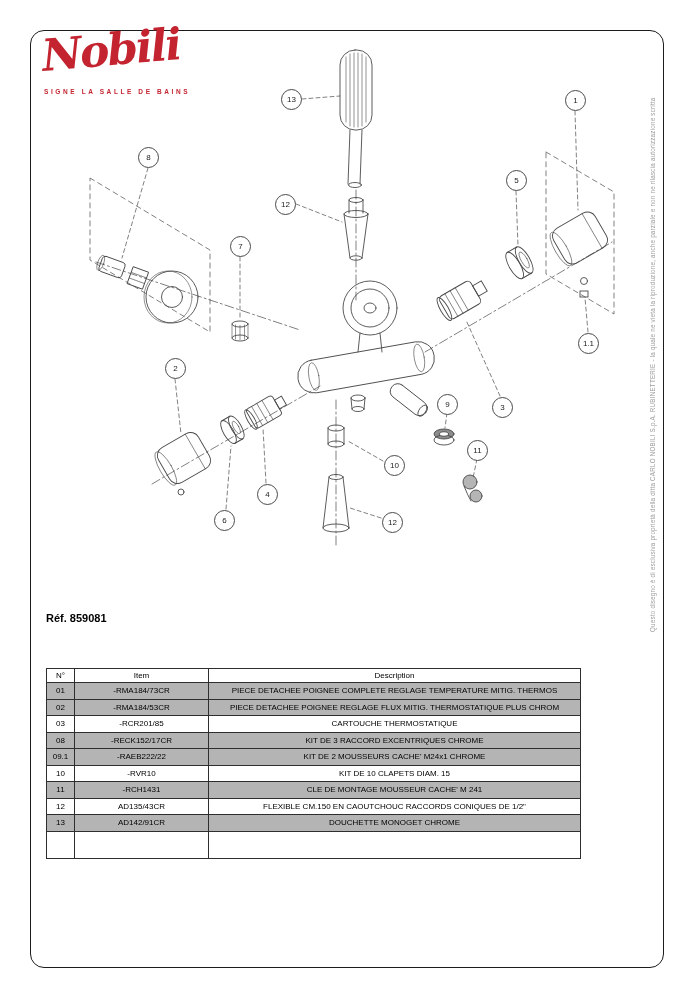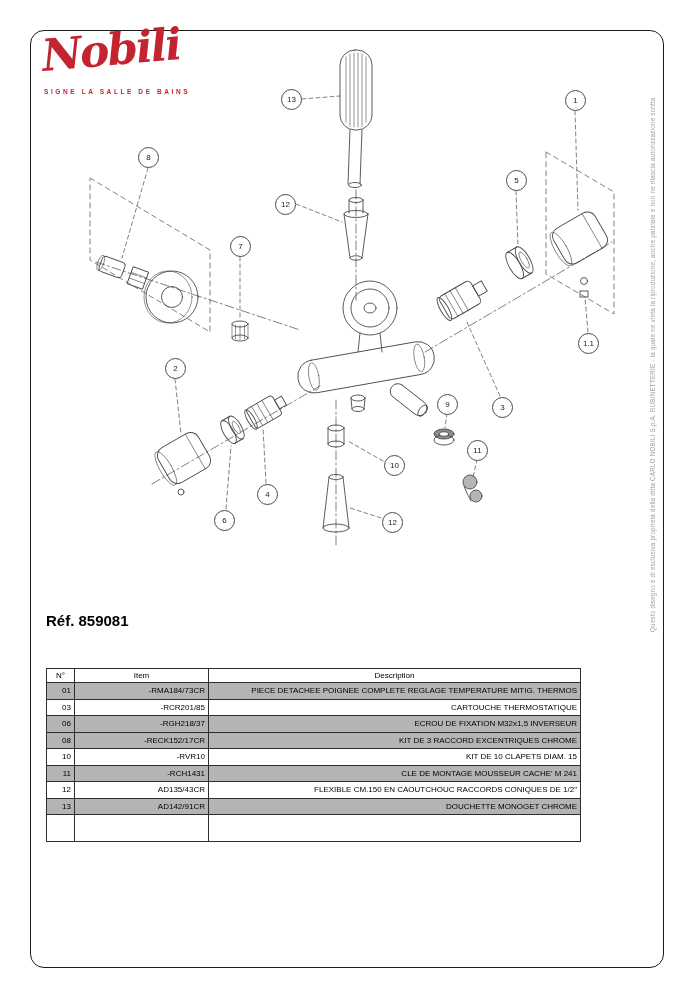--- a/index.html
+++ b/index.html
@@ -24,29 +24,29 @@
   
   .diagram-svg{position:absolute;left:0;top:0;}
   .callout-layer{position:absolute;left:0;top:0;width:693px;height:600px;}
   .callout{
     position:absolute;width:19px;height:19px;margin-left:-10px;margin-top:-10px;
     border:1px solid #4a4a4a;border-radius:50%;background:#fff;
     display:flex;align-items:center;justify-content:center;
     font-size:8px;color:#222;
   }
   
-  .ref{position:absolute;left:46px;top:612px;font-size:15px;font-weight:bold;}
+  .ref{position:absolute;left:46px;top:612px;font-size:11px;font-weight:bold;}
   
   .parts-table{
     position:absolute;left:46px;top:668px;width:534px;
     border-collapse:collapse;font-size:8px;table-layout:fixed;
   }
   .parts-table th,.parts-table td{
     border:1px solid #2e2e2e;padding:1px 3px;height:13.5px;line-height:1.15;
-    overflow:hidden;white-space:nowrap;text-align:right;font-weight:normal;
+    overflow:hidden;white-space:nowrap;text-align:center;font-weight:normal;
   }
   .parts-table th{text-align:center;height:11px;}
   .parts-table tr.shaded td{background:#b4b4b4;}
   .parts-table tr.empty-row td{height:24px;background:#fff;}
   
   .side-note{
     position:absolute;left:649px;top:36px;height:596px;
     writing-mode:vertical-rl;transform:rotate(180deg);
     font-size:6.3px;color:#9c9c9c;letter-spacing:0.2px;white-space:nowrap;
   }
@@ -257,34 +257,39 @@
         <th>Item</th>
         <th>Description</th>
       </tr>
     </thead>
     <tbody>
         <tr class="shaded">
           <td>01</td>
           <td>-RMA184/73CR</td>
           <td>PIECE DETACHEE POIGNEE COMPLETE REGLAGE TEMPERATURE MITIG. THERMOS</td>
         </tr>
+        <tr class="shaded">
+          <td>02</td>
+          <td>-RMA184/53CR</td>
+          <td>PIECE DETACHEE POIGNEE REGLAGE FLUX MITIG. THERMOSTATIQUE PLUS CHROM</td>
+        </tr>
         <tr>
           <td>03</td>
           <td>-RCR201/85</td>
           <td>CARTOUCHE THERMOSTATIQUE</td>
         </tr>
         <tr class="shaded">
-          <td>06</td>
-          <td>-RGH218/37</td>
-          <td>ECROU DE FIXATION  M32x1,5 INVERSEUR</td>
-        </tr>
-        <tr class="shaded">
           <td>08</td>
           <td>-RECK152/17CR</td>
           <td>KIT DE 3 RACCORD EXCENTRIQUES CHROME</td>
+        </tr>
+        <tr class="shaded">
+          <td>09.1</td>
+          <td>-RAEB222/22</td>
+          <td>KIT DE 2 MOUSSEURS CACHE' M24x1 CHROME</td>
         </tr>
         <tr>
           <td>10</td>
           <td>-RVR10</td>
           <td>KIT DE 10 CLAPETS DIAM. 15</td>
         </tr>
         <tr class="shaded">
           <td>11</td>
           <td>-RCH1431</td>
           <td>CLE DE MONTAGE MOUSSEUR CACHE' M 241</td>

